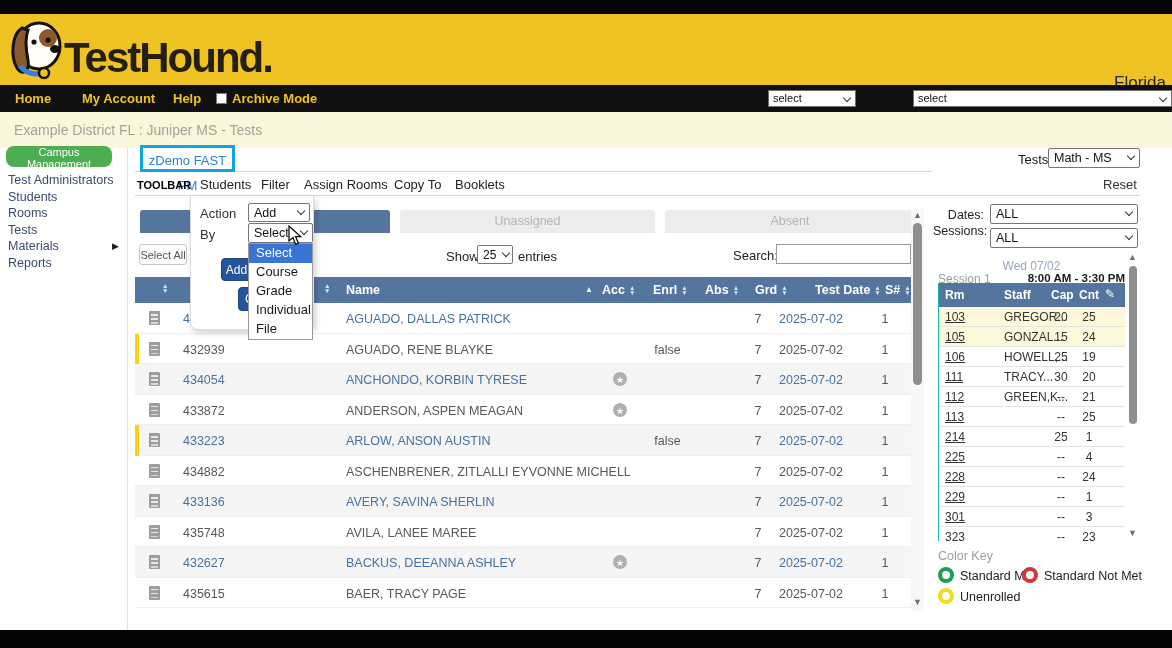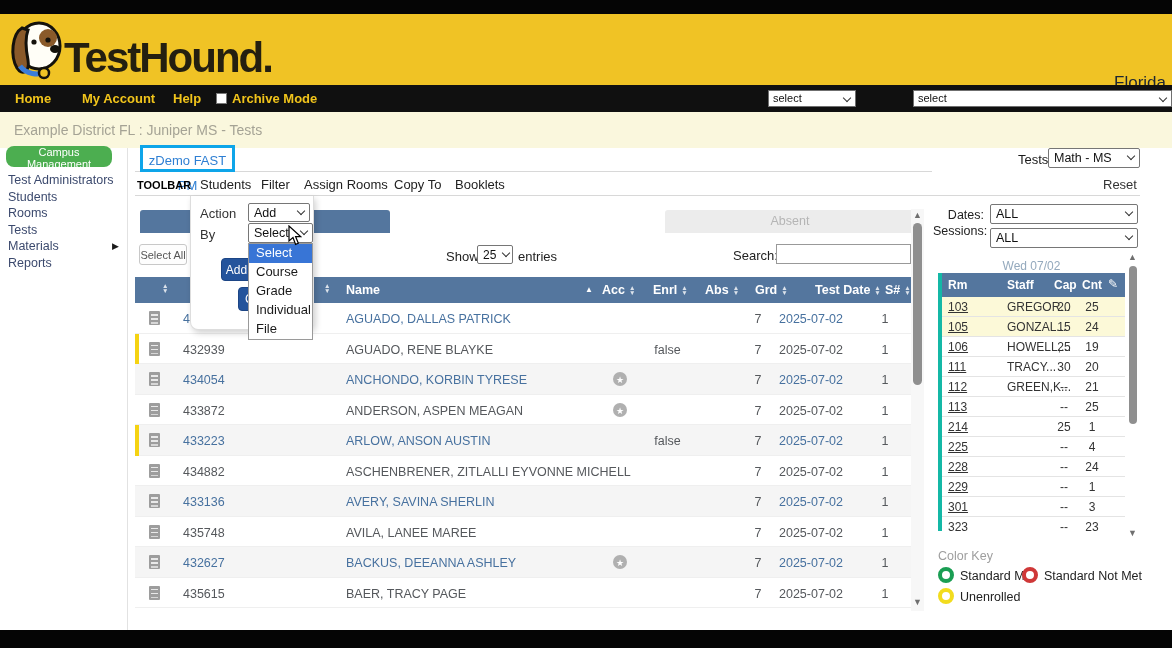--- a/index.html
+++ b/index.html
@@ -93,21 +93,21 @@
   .opt-list { left:248px; top:243px; width:65px; background:#fff; border:1px solid #9a9a9a; z-index:6; }
   .opt { height:19px; font-size:13px; color:#1a1a1a; padding:1px 0 0 7px; cursor:pointer; }
   .opt.sel { background:#3875d6; color:#fff; }
   .cursor { z-index:9; pointer-events:none; }
 
   
   .r-lbl { position:absolute; font-size:12.5px; color:#222; text-align:right; }
   .date-hdr { left:938px; top:259px; width:187px; text-align:center; font-size:12px; color:#94a9bd; }
   .sess-lbl { left:938px; top:272px; font-size:12px; color:#9e9e9e; }
   .sess-time { left:1000px; top:272px; width:125px; text-align:right; font-size:11.5px; font-weight:bold; color:#1a1a1a; }
-  .rtable { left:938px; top:273px; width:187px; height:258px; overflow:hidden; border-left:4px solid #14b8a6; }
+  .rtable { left:938px; top:283px; width:187px; height:258px; overflow:hidden; border-left:1px solid #14b8a6; }
   .rthead { position:relative; width:187px; height:24px; background:#54769e; color:#fff; }
   .rth { position:absolute; top:5px; font-size:12px; font-weight:bold; }
   .pencil { left:166px; top:4px; font-size:12px; color:#fff; cursor:pointer; }
   .pencil::before { content:"✎"; }
   .rrow { position:relative; width:187px; height:20px; background:#fff; border-bottom:1px solid #e4e4e4; }
   .rrow.hl { background:#fcf9d8; }
   .rrow > span { position:absolute; top:3px; font-size:12px; color:#333; }
   .rm { left:6px; text-decoration:underline; cursor:pointer; }
   .rstaff { left:65px; font-size:11.5px; }
   .rcap { left:108px; width:28px; text-align:center; }
@@ -180,20 +180,21 @@
   <div class="abs toolbar"></div>
   <span class="abs tb-label">TOOLBAR</span>
   <span class="tb-item" style="left:200px;">Students</span>
   <span class="tb-item" style="left:261px;">Filter</span>
   <span class="tb-item" style="left:304px;">Assign Rooms</span>
   <span class="tb-item" style="left:394px;">Copy To</span>
   <span class="tb-item" style="left:455px;">Booklets</span>
   <span class="abs reset">Reset</span>
 
   <div class="stab active" style="left:140px;width:250px;"></div>
+  <div class="stab idle" style="left:400px;width:255px;">Unassigned</div>
   <div class="stab idle" style="left:665px;width:250px;">Absent</div>
 
   <button class="abs select-all">Select All</button>
   <span class="plain-lbl" style="left:446px;top:249px;">Show</span>
   <div class="selbox" style="left:477px;top:245px;width:36px;height:19px;font-size:12px;padding-right:13px;">
     <span>25</span><i class="chev" style="right:3px;"></i>
   </div>
   <span class="plain-lbl" style="left:518px;top:249px;">entries</span>
   <span class="plain-lbl" style="left:733px;top:248px;">Search:</span>
   <input class="abs search-input" style="">

